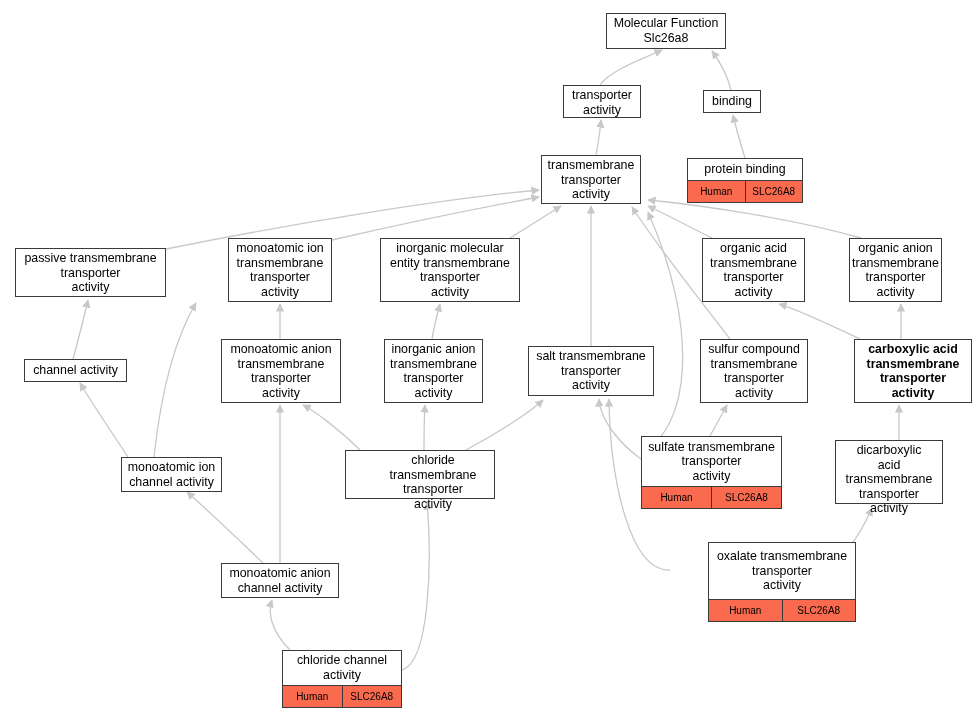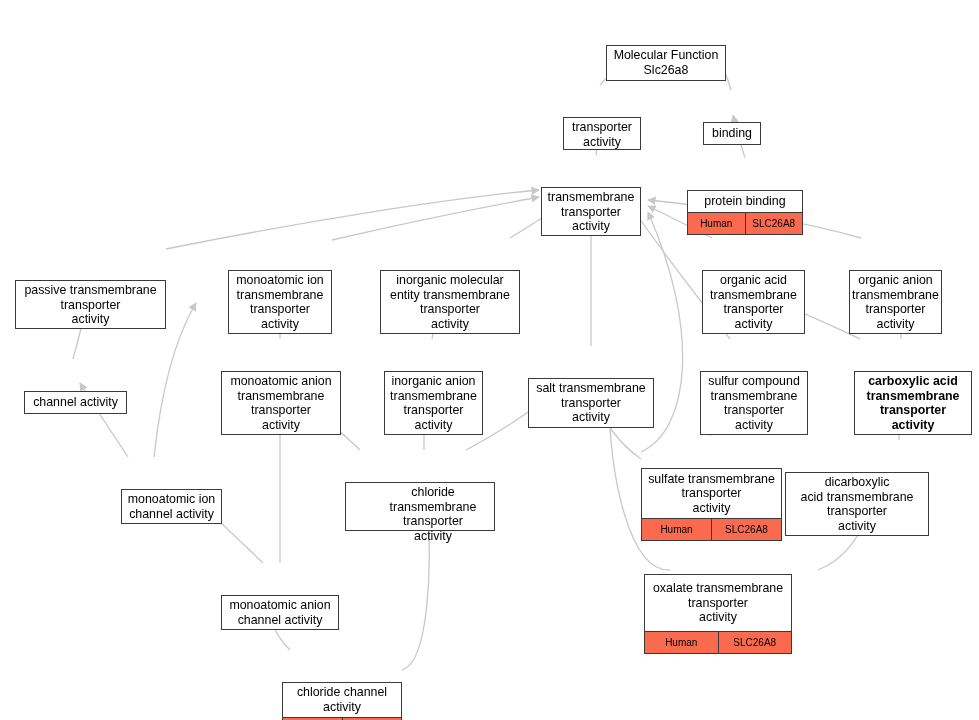--- a/index.html
+++ b/index.html
@@ -1,20 +1,20 @@
 <!DOCTYPE html>
 <html><head>
 <meta charset="utf-8">
 <style>
   html,body{margin:0;padding:0;background:#ffffff;}
   body{font-family:"Liberation Sans", sans-serif;}
   #canvas{position:relative;width:979px;height:720px;background:#ffffff;overflow:hidden;}
   svg#edges{position:absolute;left:0;top:0;width:979px;height:720px;pointer-events:none;}
   .node{position:absolute;box-sizing:border-box;background:#ffffff;border:1.4px solid #3a3a3a;
-        display:flex;flex-direction:column;align-items:stretch;margin-top:32px;}
+        display:flex;flex-direction:column;align-items:stretch;}
   .node .title{flex:1;display:flex;align-items:center;justify-content:center;text-align:center;
         font-size:12.4px;line-height:14.6px;color:#000;padding:2px 4px;white-space:pre-line;}
   .node.gene .title{border-bottom:1.4px solid #3a3a3a;}
   .generow{display:flex;height:21px;}
   .generow .cell{flex:1;display:flex;align-items:center;justify-content:center;
         font-size:10px;color:#000;background:#fa6a4e;}
   .generow .cell.left{border-right:1.4px solid #3a3a3a;}
 </style>
 </head>
 <body>
@@ -156,31 +156,31 @@
       </div>
       <div class="node gene" style="left: 641px; top: 436px; width: 141px; height: 73px;">
         <div class="title">sulfate transmembrane
 transporter
 activity</div>
         <div class="generow">
           <div class="cell left">Human</div>
           <div class="cell">SLC26A8</div>
         </div>
       </div>
-      <div class="node" style="left: 785px; top: 440px; width: 144px; height: 64px;">
+      <div class="node" style="left: 835px; top: 440px; width: 108px; height: 64px;">
         <div class="title">dicarboxylic
 acid transmembrane
 transporter
 activity</div>
       </div>
       <div class="node" style="left: 221px; top: 563px; width: 118px; height: 35px;">
         <div class="title">monoatomic anion
 channel activity</div>
       </div>
-      <div class="node gene" style="left: 644px; top: 542px; width: 148px; height: 80px;">
+      <div class="node gene" style="left: 708px; top: 542px; width: 148px; height: 80px;">
         <div class="title">oxalate transmembrane
 transporter
 activity</div>
         <div class="generow">
           <div class="cell left">Human</div>
           <div class="cell">SLC26A8</div>
         </div>
       </div>
       <div class="node gene" style="left: 282px; top: 650px; width: 120px; height: 58px;">
         <div class="title">chloride channel

